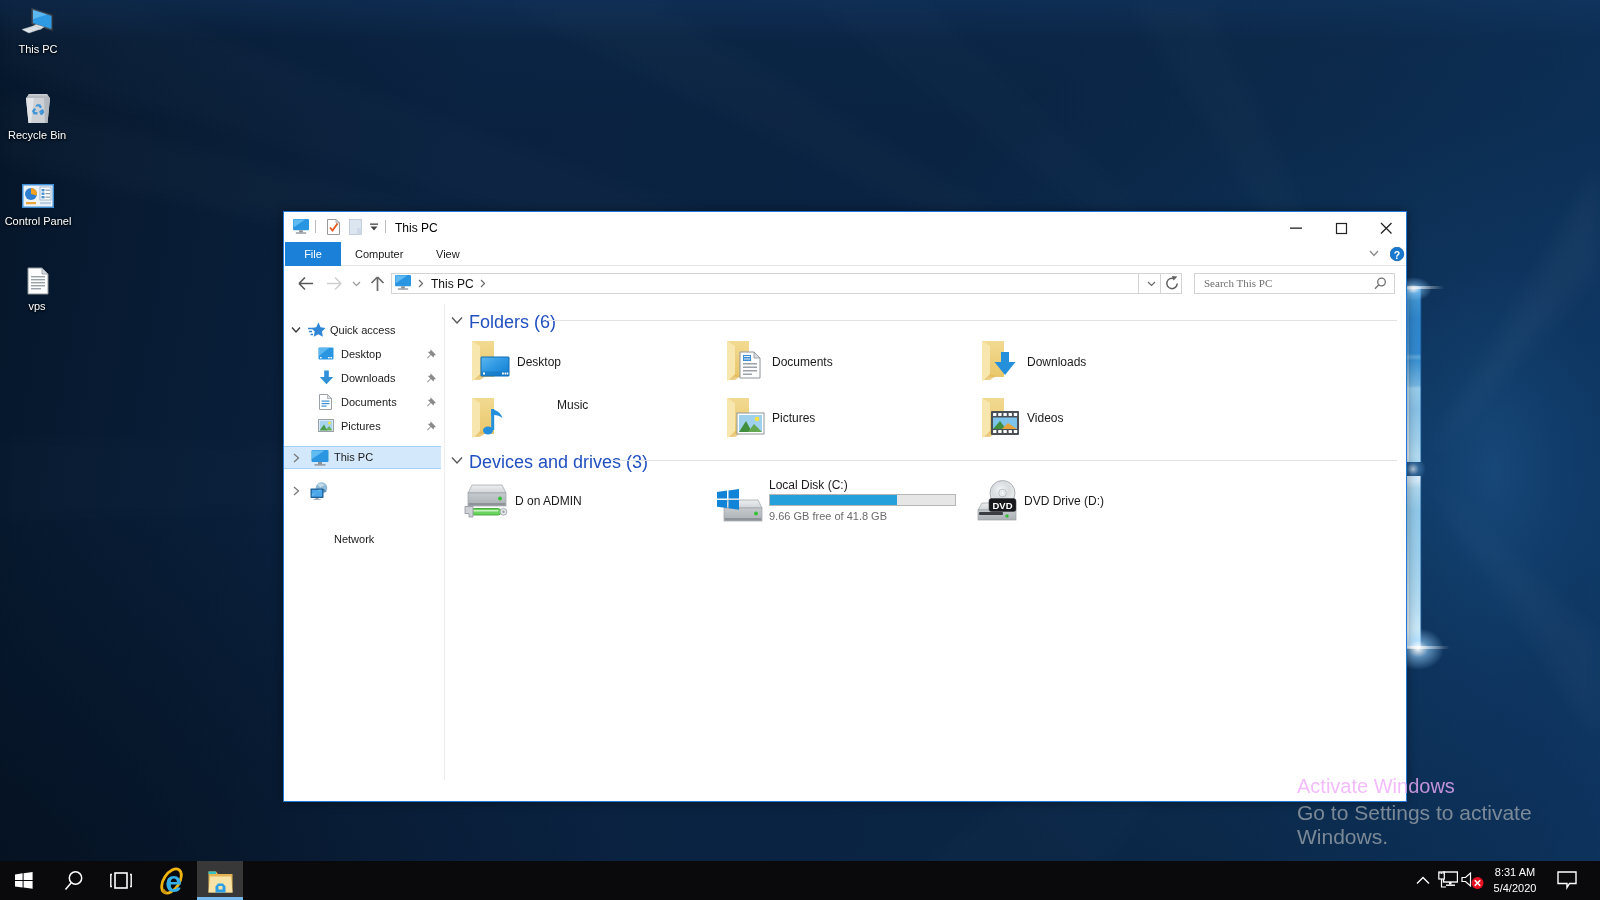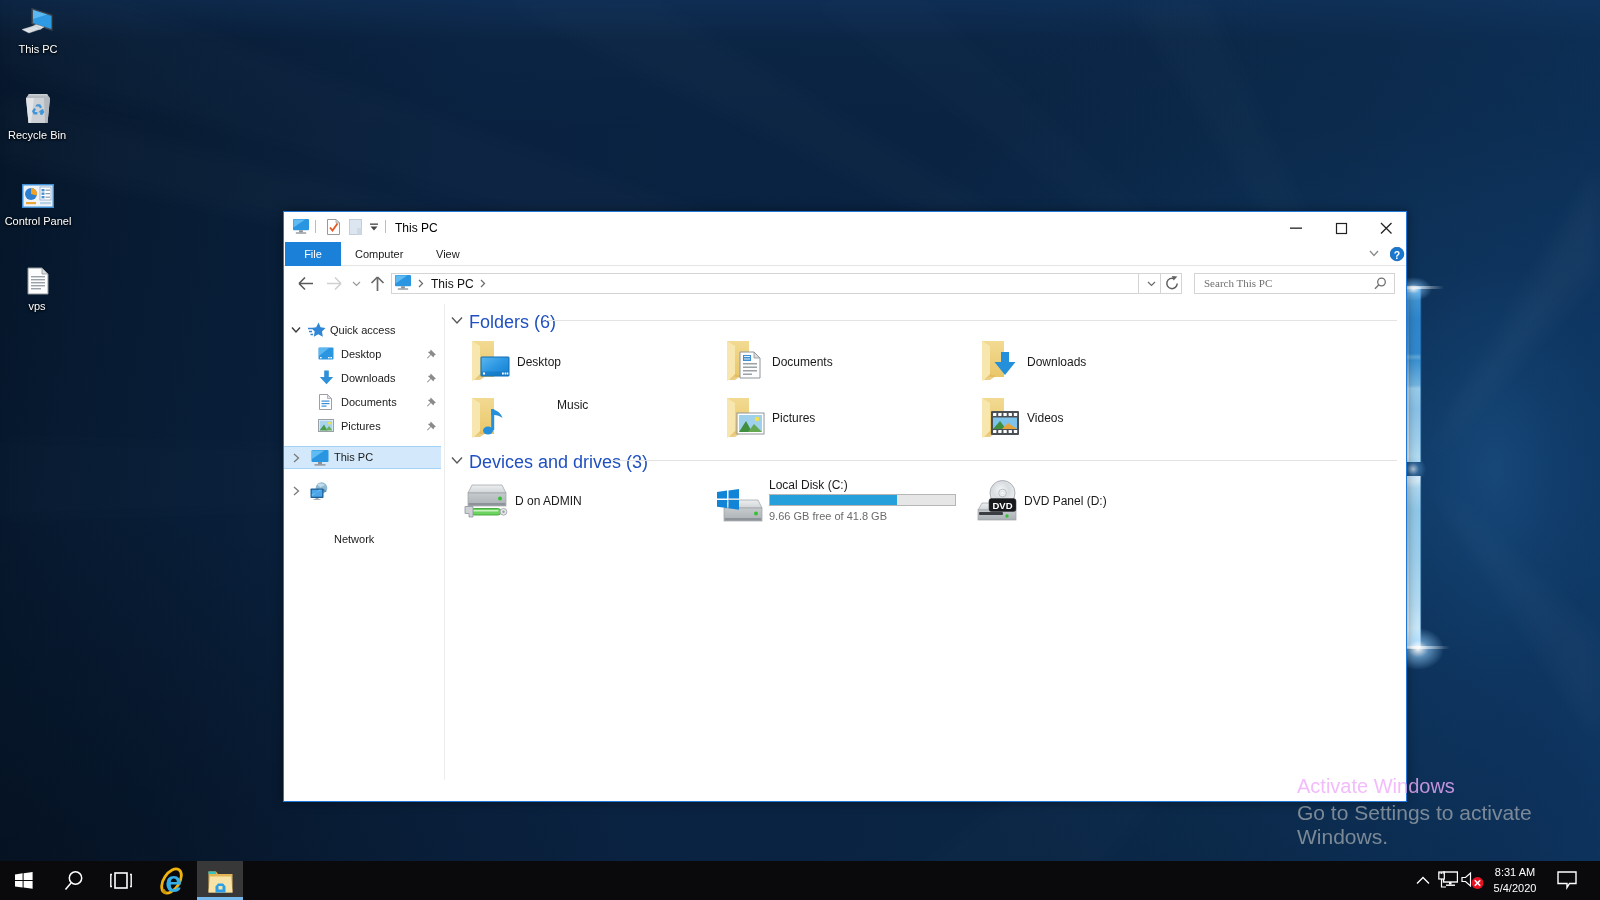--- a/index.html
+++ b/index.html
@@ -514,21 +514,21 @@
           <stop offset="1" stop-color="#c2c8cd"></stop>
       </radialGradient>
       <circle cx="28.5" cy="13" r="12.5" fill="url(#dvdg)" stroke="#9aa0a5" stroke-width="0.8"></circle>
       <path d="M20,4 a12 9 30 0 1 9,-1.5 z" fill="#e8d8ec" opacity="0.7"></path>
       <path d="M36,6 a12 9 0 0 1 3,6 z" fill="#d4ecdc" opacity="0.7"></path>
       <circle cx="28.5" cy="13" r="3.8" fill="#eef1f3" stroke="#abb2b8" stroke-width="0.8"></circle>
       <circle cx="28.5" cy="13" r="1.7" fill="#fbfcfc" stroke="#c2c8cd" stroke-width="0.5"></circle>
       <rect x="15" y="18.5" width="27" height="13" rx="2.5" fill="#17191c" stroke="#3c4044" stroke-width="0.6"></rect>
       <text x="28.5" y="28.8" font-size="9.5" font-weight="bold" fill="#fff" text-anchor="middle" font-family="Liberation Sans">DVD</text>
     </svg>
-    <div class="abs tilelabel" style="left:579px;top:190px;">DVD Panel (D:)</div>
+    <div class="abs tilelabel" style="left:579px;top:190px;">DVD Drive (D:)</div>
   </div>
 
 </div>
 
 <div class="abs" id="wm1">Activate Windows</div>
 <div class="abs" id="wm2">Go to Settings to activate Windows.</div>
 
 <div class="abs" id="taskbar">
 
   <svg class="abs" style="left:15px;top:11px" width="18" height="17" viewBox="0 0 18 17">

